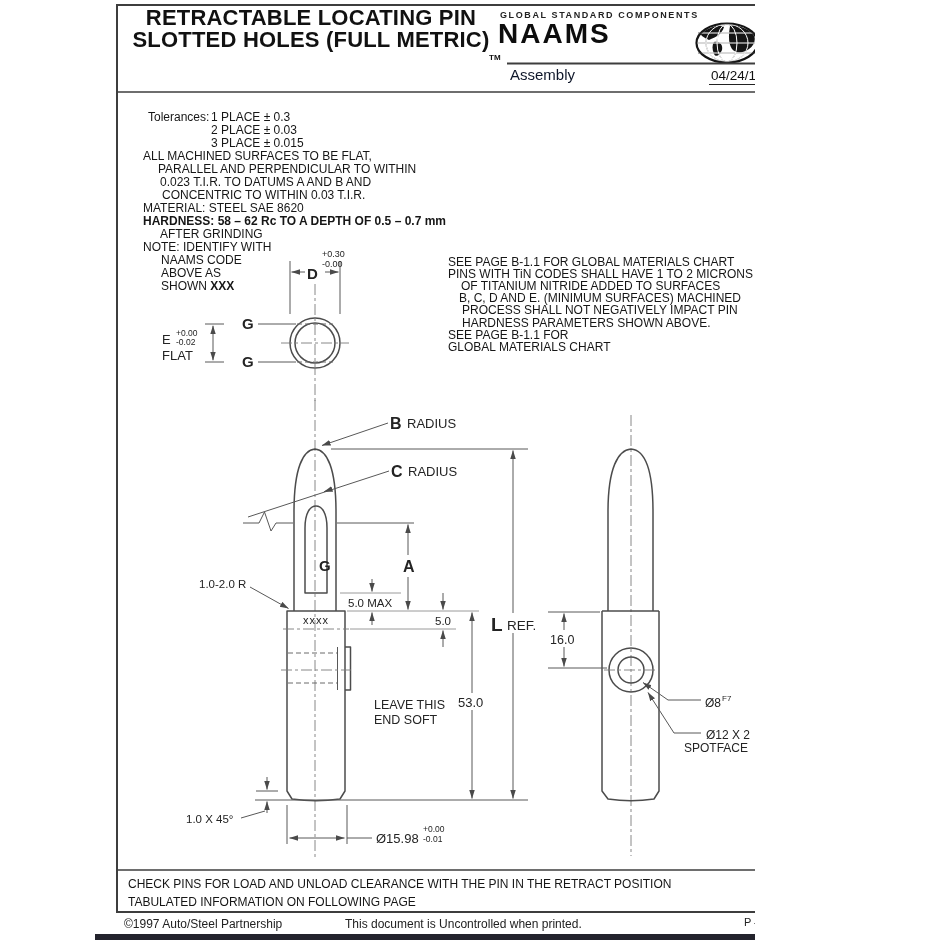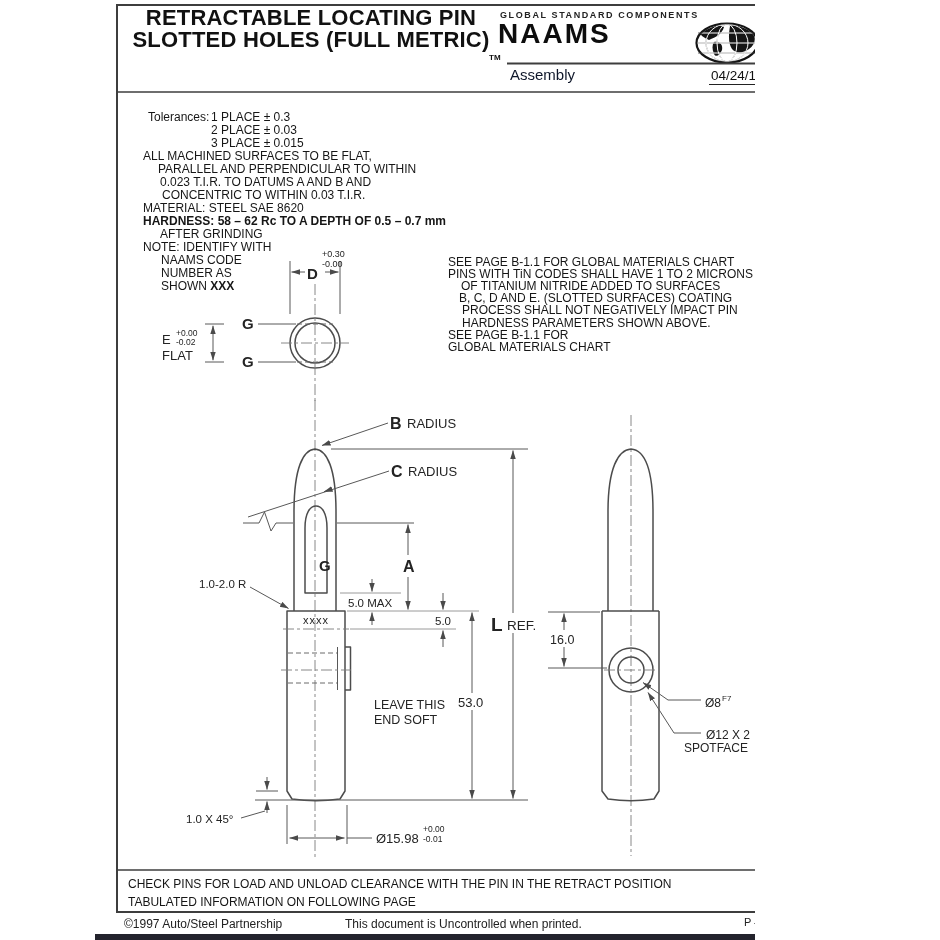--- a/index.html
+++ b/index.html
@@ -79,30 +79,30 @@
   <div class="tl" style="left:211px;top:136px;">3 PLACE ± 0.015</div>
   <div class="tl" style="left:143px;top:149px;">ALL MACHINED SURFACES TO BE FLAT,</div>
   <div class="tl" style="left:158px;top:162px;">PARALLEL AND PERPENDICULAR TO WITHIN</div>
   <div class="tl" style="left:160px;top:175px;">0.023 T.I.R. TO DATUMS A AND B AND</div>
   <div class="tl" style="left:162px;top:188px;">CONCENTRIC TO WITHIN 0.03 T.I.R.</div>
   <div class="tl" style="left:143px;top:201px;">MATERIAL: STEEL SAE 8620</div>
   <div class="tl" style="left:143px;top:214px;font-weight:bold;">HARDNESS: 58 – 62 Rc TO A DEPTH OF 0.5 – 0.7 mm</div>
   <div class="tl" style="left:160px;top:227px;">AFTER GRINDING</div>
   <div class="tl" style="left:143px;top:240px;">NOTE: IDENTIFY WITH</div>
   <div class="tl" style="left:161px;top:253px;">NAAMS CODE</div>
-  <div class="tl" style="left:161px;top:266px;">NUMBER AS</div>
+  <div class="tl" style="left:161px;top:266px;">ABOVE AS</div>
   <div class="tl" style="left:161px;top:279px;">
     <span>SHOWN</span>
     <span class="bold">XXX</span>
   </div>
 
   <div class="tl" style="left:448px;top:255px;">SEE PAGE B-1.1 FOR GLOBAL MATERIALS CHART</div>
   <div class="tl" style="left:448px;top:267px;">PINS WITH TiN CODES SHALL HAVE 1 TO 2 MICRONS</div>
   <div class="tl" style="left:461px;top:279px;">OF TITANIUM NITRIDE ADDED TO SURFACES</div>
-  <div class="tl" style="left:459px;top:291px;">B, C, D AND E. (SLOTTED SURFACES) COATING</div>
+  <div class="tl" style="left:459px;top:291px;">B, C, D AND E. (MINIMUM SURFACES) MACHINED</div>
   <div class="tl" style="left:462px;top:303px;">PROCESS SHALL NOT NEGATIVELY IMPACT PIN</div>
   <div class="tl" style="left:462px;top:316px;">HARDNESS PARAMETERS SHOWN ABOVE.</div>
   <div class="tl" style="left:448px;top:328px;">SEE PAGE B-1.1 FOR</div>
   <div class="tl" style="left:448px;top:340px;">GLOBAL MATERIALS CHART</div>
 
   <div class="datum" style="left:786px;top:212px;">A</div>
   <div class="datum" style="left:786px;top:240px;">C</div>
   <div class="datum" style="left:786px;top:268px;">D</div>
   <div class="datum" style="left:786px;top:296px;">E</div>
   <div class="datum" style="left:786px;top:712px;">B</div>

